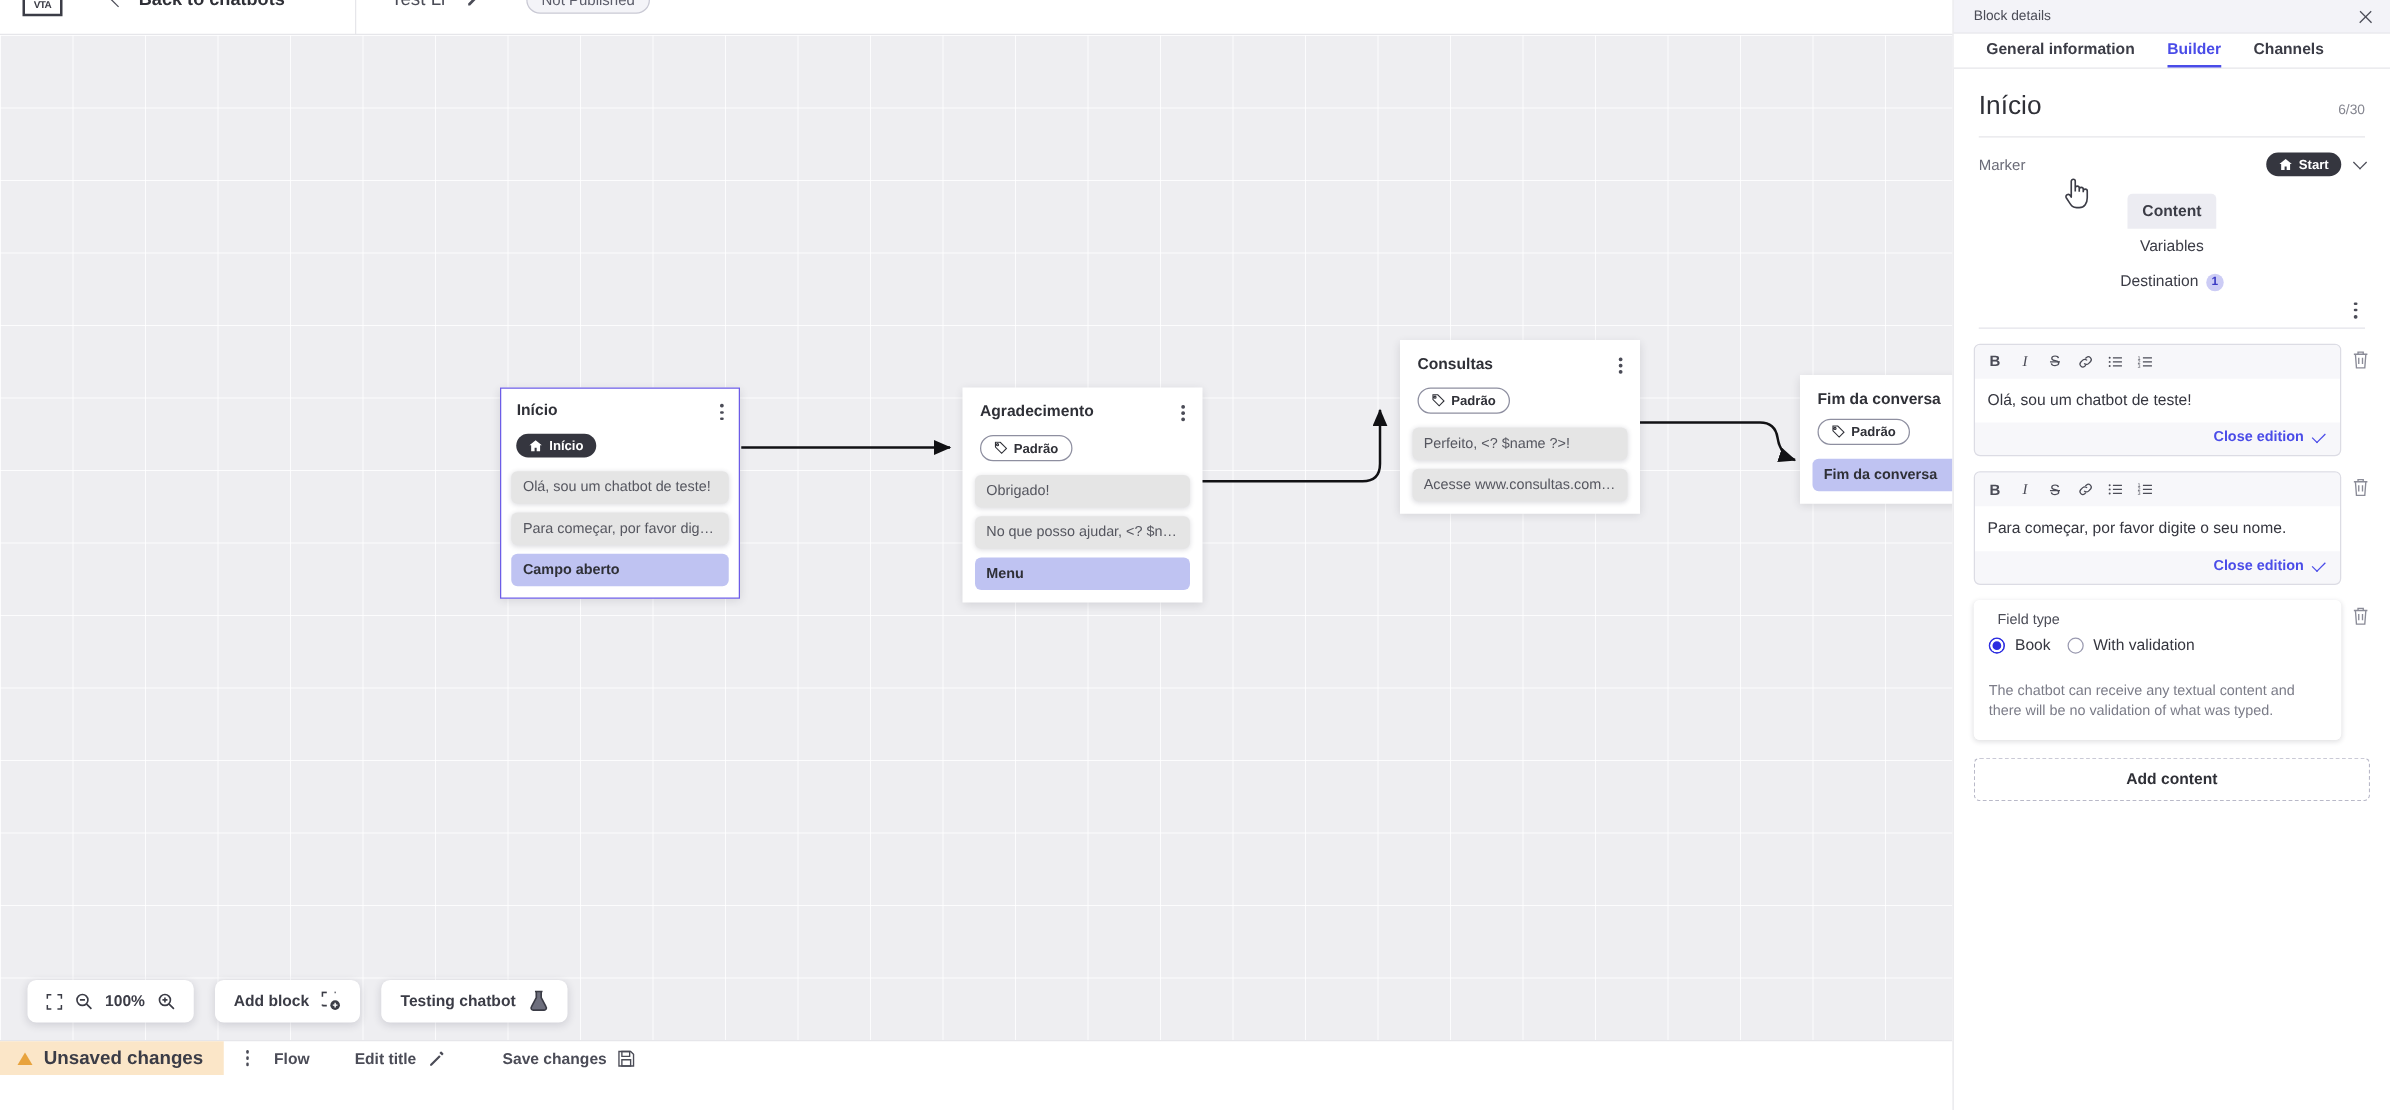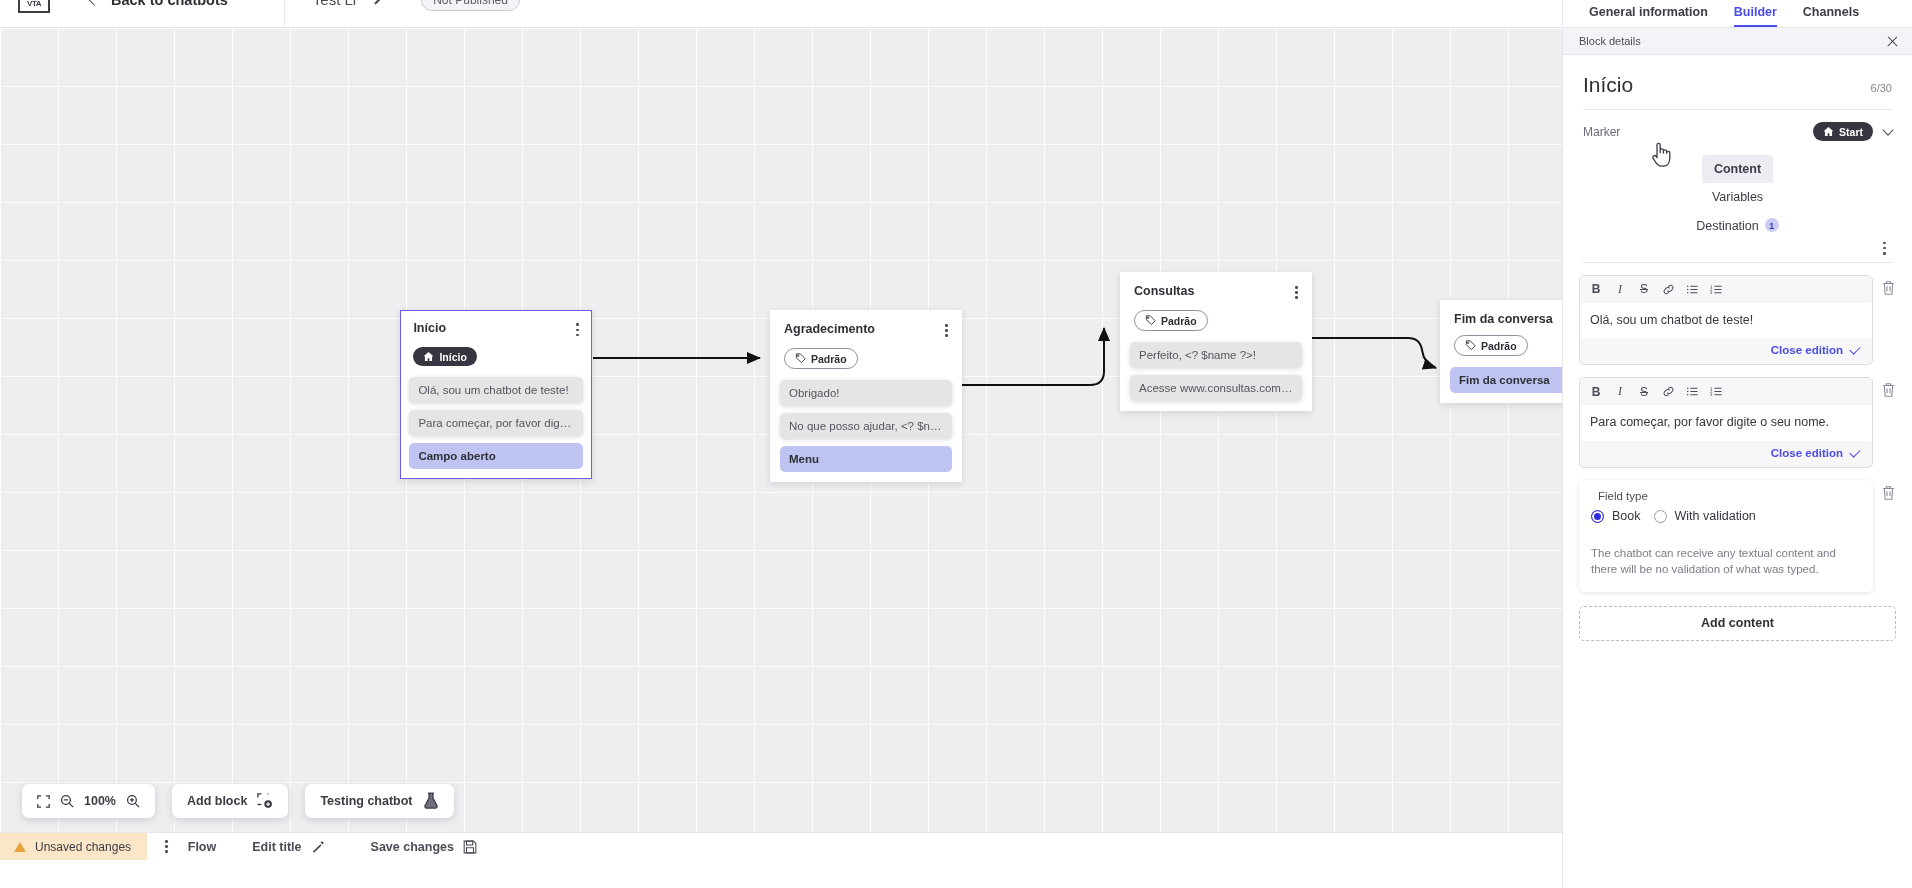--- a/index.html
+++ b/index.html
@@ -107,21 +107,21 @@
 
   
   #statusbar {
     position: absolute; left: 0; bottom: 0; width: 1562px; height: 28px;
     display: flex; align-items: center; background: #ffffff;
     border-top: 1px solid #e6e6ea; z-index: 30;
   }
   #unsaved {
     display: flex; align-items: center; gap: 9px;
     background: #fbe6c8; height: 28px; padding: 0 16px 0 14px;
-    font-size: 12px; font-weight: normal; color: #3b3c46;
+    font-size: 15px; font-weight: bold; color: #3b3c46;
   }
   .warn-tri { width: 0; height: 0; border-left: 6px solid transparent; border-right: 6px solid transparent;
               border-bottom: 10px solid #e8a33d; position: relative; }
   .sb-item { display: flex; align-items: center; gap: 9px; font-size: 12.5px; font-weight: bold; color: #4b4c57; cursor: pointer; }
   #statusbar .kebab { margin: 0 16px 0 14px; }
 
   
   #panel {
     position: absolute; right: 0; top: 0; width: 350px; height: 888px;
     background: #fff; border-left: 1px solid #e6e6ea; z-index: 50;
@@ -385,29 +385,29 @@
           <path d="M1.5 1.5h12L16.5 4.5v12h-15z"></path>
             <path d="M4.5 1.5h8v5h-8zM4.5 10h9v6.5h-9z"></path>
         </svg>
       </span>
     </div>
   </div>
 </div>
 
 <div id="panel">
 
+  <div id="block-details-bar">
+    <span class="bd-label">Block details</span>
+    <span class="x-close"></span>
+  </div>
+
   <div id="panel-tabs">
     <span class="ptab">General information</span>
     <span class="ptab active">Builder</span>
     <span class="ptab">Channels</span>
-  </div>
-
-  <div id="block-details-bar">
-    <span class="bd-label">Block details</span>
-    <span class="x-close"></span>
   </div>
 
   <div id="blk-title-wrap">
     <span id="blk-title">Início</span>
     <span id="blk-count">6/30</span>
   </div>
   <div id="blk-rule"></div>
 
   <div id="marker-row">
     <span id="marker-lbl">Marker</span>

